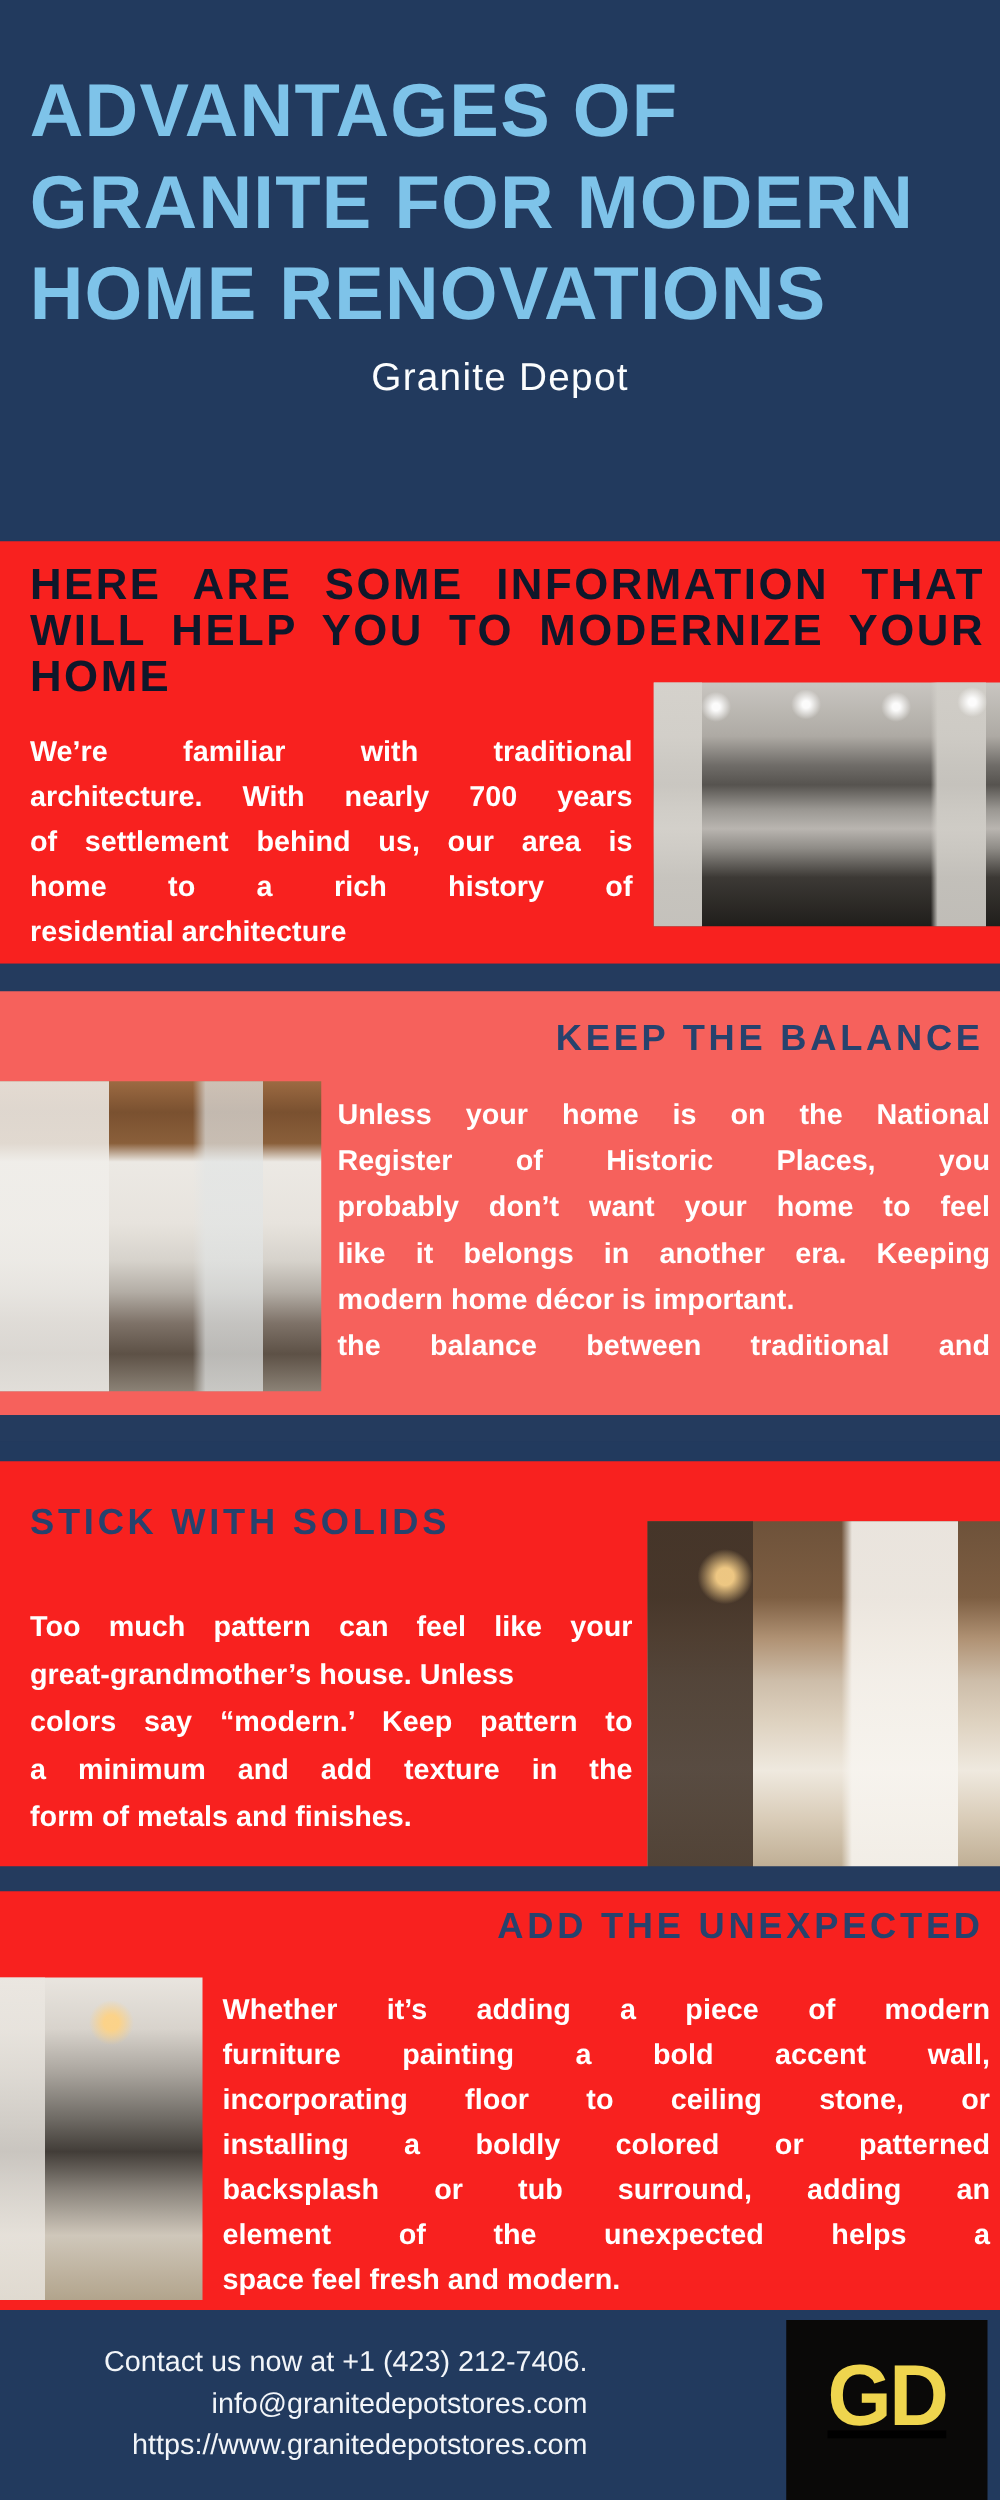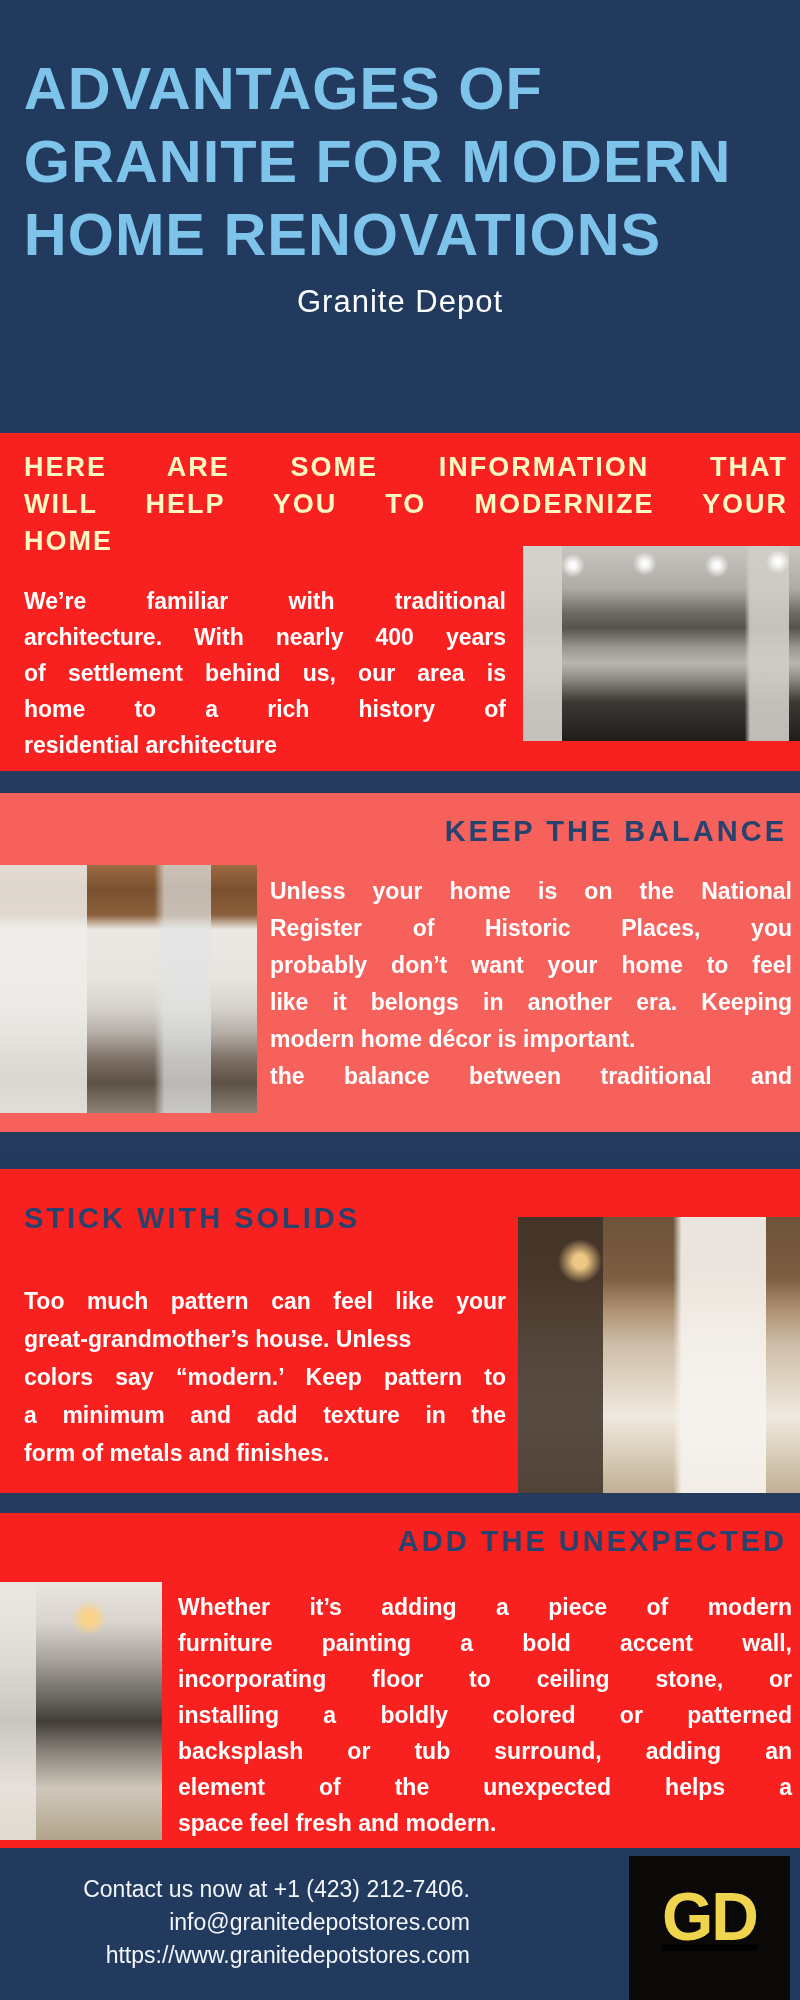--- a/index.html
+++ b/index.html
@@ -19,21 +19,21 @@
     position:absolute;left:0;right:0;top:284px;text-align:center;
     color:#FBFDFE;font-weight:400;font-size:31px;letter-spacing:1px;
   }
   
   .sec{position:absolute;left:0;width:800px;}
   .sec.red{background:#F8211F;}
   .sec.coral{background:#F6615C;}
   .divider{position:absolute;left:0;width:800px;background:#243B5E;}
   .h1lines{
     position:absolute;left:24px;right:12px;top:16px;
-    color:#fef9c3;font-weight:bold;font-size:27px;line-height:37px;letter-spacing:2px;
+    color:#0f172a;font-weight:bold;font-size:35px;line-height:37px;letter-spacing:2px;
   }
   .sechead{
     position:absolute;color:#27426D;font-weight:bold;font-size:29px;letter-spacing:3px;
     white-space:nowrap;
   }
   .body-lines{color:#FFFFFF;font-weight:bold;font-size:23px;position:absolute;}
   .ln{text-align:left;white-space:nowrap;}
   .ln.j{text-align:justify;text-align-last:justify;white-space:normal;}
   .s1 .body-lines{left:24px;width:482px;top:150px;line-height:36px;}
   .s2 .body-lines{left:270px;width:522px;top:80px;line-height:37px;}
@@ -102,21 +102,21 @@
   </div>
 
   <div class="sec red s1" style="top:433px;height:338px;">
     <div class="h1lines">
         <div class="ln j">HERE ARE SOME INFORMATION THAT</div>
         <div class="ln j">WILL HELP YOU TO MODERNIZE YOUR</div>
         <div class="ln">HOME</div>
       </div>
     <div class="body-lines">
         <div class="ln j">We’re familiar with traditional</div>
-        <div class="ln j">architecture. With  nearly 400 years</div>
+        <div class="ln j">architecture. With  nearly 700 years</div>
         <div class="ln j">of settlement behind us, our area is</div>
         <div class="ln j">home to a rich  history of</div>
         <div class="ln">residential architecture</div>
       </div>
     <div class="photo photo1"></div>
   </div>
 
   <div class="divider" style="top:771px;height:22px;"></div>
 
   <div class="sec coral s2" style="top:793px;height:339px;">

